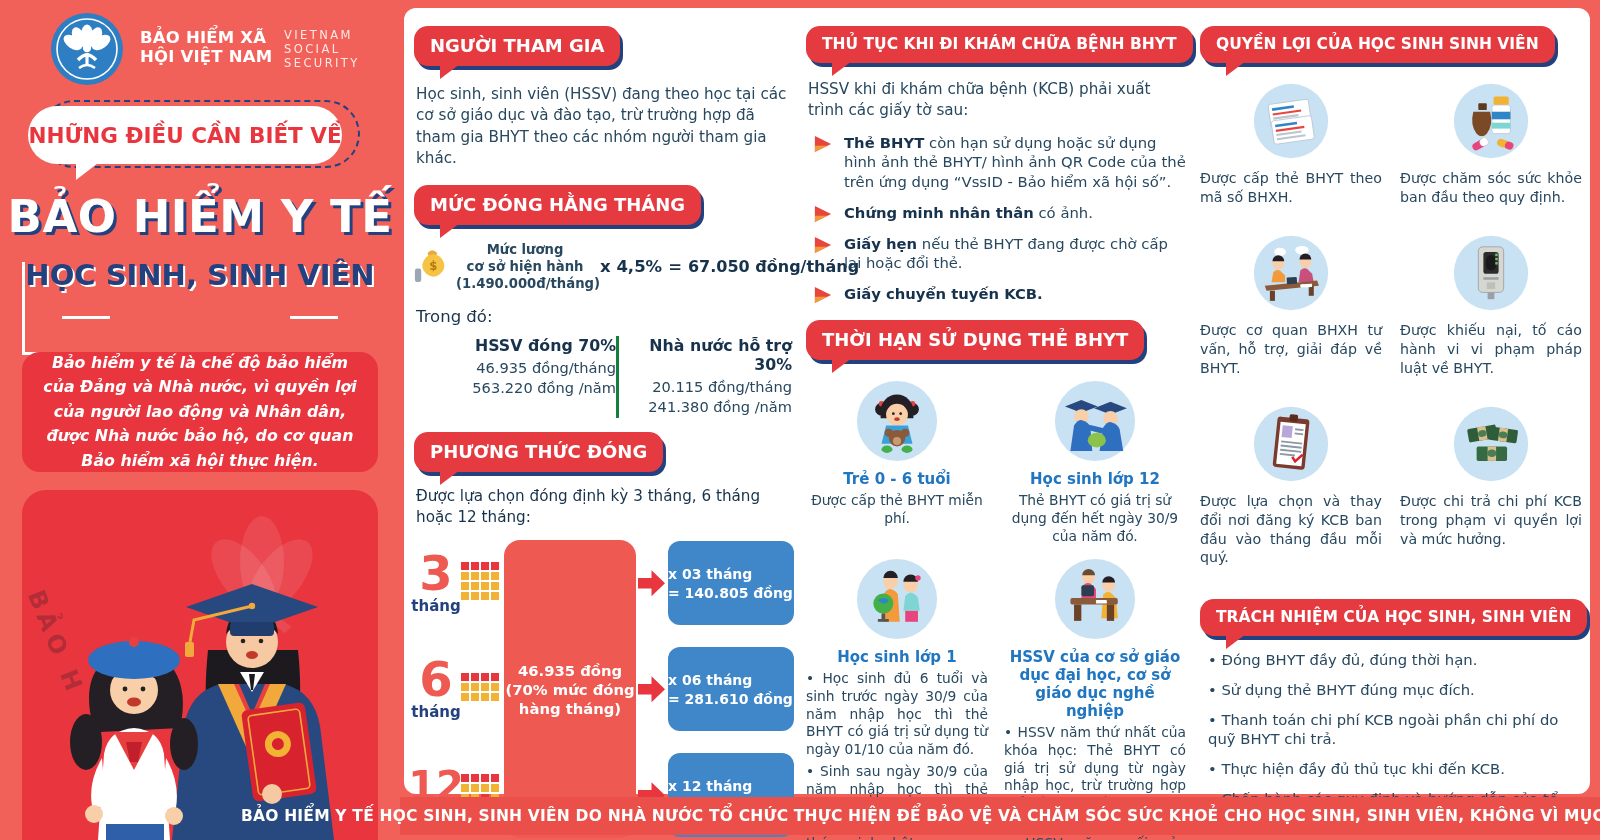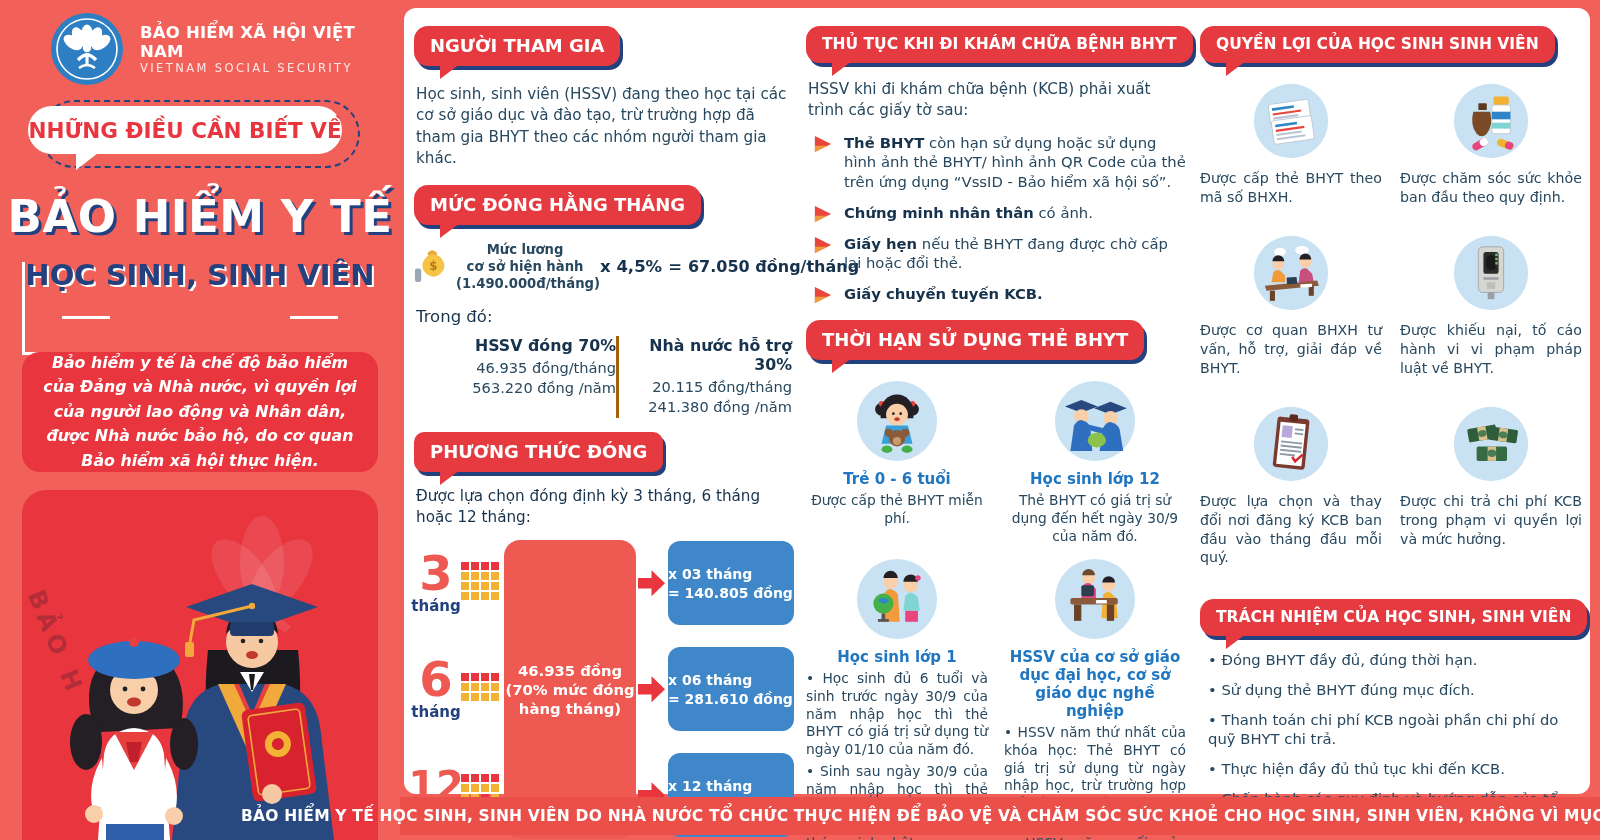--- a/index.html
+++ b/index.html
@@ -3,25 +3,25 @@
 <meta charset="utf-8">
 <style>
   html,body{margin:0;padding:0;}
   body{width:1600px;height:840px;overflow:hidden;font-family:"DejaVu Sans","Liberation Sans",sans-serif;}
   #poster{position:relative;width:1600px;height:840px;background:#f1615a;}
 
   
   .sidebar{position:absolute;left:0;top:0;width:400px;height:840px;}
   .logo-row{position:absolute;left:50px;top:12px;display:flex;align-items:center;gap:16px;}
   .logo-badge{width:74px;height:74px;}
-  .org-names{display:flex;flex-direction:column;}
+  .org-names{display:flex;flex-direction:row;}
   .org-vi{color:#fff;font-weight:bold;font-size:16.5px;letter-spacing:.2px;}
   .org-en{color:#ffe9e7;font-size:11.5px;letter-spacing:2.4px;}
   .kicker-outline{position:absolute;left:40px;top:100px;width:316px;height:64px;border:2.5px dashed #24417f;border-radius:34px;}
-  .kicker-bubble{position:absolute;left:28px;top:106px;width:314px;height:48px;background:#fff;border-radius:30px;display:flex;align-items:center;justify-content:center;}
+  .kicker-bubble{position:absolute;left:28px;top:106px;width:314px;height:58px;background:#fff;border-radius:30px;display:flex;align-items:center;justify-content:center;}
   .kicker-bubble .tailw{position:absolute;left:48px;bottom:-16px;width:0;height:0;border-top:20px solid #fff;border-right:26px solid transparent;}
   .kicker-text{color:#e8353e;font-weight:bold;font-size:21.5px;white-space:nowrap;}
   .big-title{position:absolute;left:0;top:190px;width:400px;text-align:center;color:#fff;font-weight:bold;font-size:45px;letter-spacing:.5px;text-shadow:3px 3px 0 #24417f;}
   .sub-title{position:absolute;left:0;top:258px;width:400px;text-align:center;color:#24417f;font-weight:bold;font-size:29px;text-shadow:2px 2px 0 #ffffff;}
   .bracket-left{position:absolute;left:22px;top:262px;width:16px;height:90px;border-left:3px solid #fff;border-bottom:3px solid #fff;}
   .dash-l{position:absolute;left:62px;top:316px;width:48px;border-top:3px solid #fff;}
   .dash-r{position:absolute;right:62px;top:316px;width:48px;border-top:3px solid #fff;}
   .quote-box{position:absolute;left:22px;top:352px;width:356px;height:120px;background:#e8353e;border-radius:18px;display:flex;align-items:center;justify-content:center;padding:0 16px;box-sizing:border-box;}
   .quote-text{color:#fff;font-style:italic;font-weight:bold;font-size:15.8px;line-height:1.55;text-align:center;}
   .illu-panel{position:absolute;left:22px;top:490px;width:356px;height:350px;background:#e8353e;border-radius:24px 24px 0 0;overflow:hidden;}
@@ -46,21 +46,21 @@
   .rate-row{display:flex;align-items:center;gap:6px;margin-top:16px;}
   .rate-base{width:138px;text-align:center;color:#27485f;font-size:13.2px;line-height:1.3;font-weight:600;}
   .rate-mult{font-weight:bold;color:#16324c;font-size:16.5px;white-space:nowrap;}
   .rate-eq{font-weight:bold;color:#16324c;font-size:16.5px;}
   .rate-result{font-weight:bold;color:#16324c;font-size:16px;white-space:nowrap;}
   .breakdown-label{margin:12px 0 0 2px;font-size:16.5px;}
   .breakdown{display:flex;margin-top:8px;padding-left:26px;text-align:right;}
   .bd-col{width:50%;box-sizing:border-box;}
   .bd-col .bd-h{font-size:15.8px;color:#16324c;font-weight:bold;margin:0 0 4px;}
   .bd-col p{margin:3px 0;font-size:14.6px;color:#27485f;}
-  .bd-right{border-left:3px solid #a16207;padding-left:16px;}
+  .bd-right{border-left:3px solid #15803d;padding-left:16px;}
 
   
   .pm-grid{display:grid;grid-template-columns:44px 42px 132px 28px 126px;grid-template-rows:repeat(3,86px);row-gap:20px;column-gap:2px;margin-top:12px;align-items:center;}
   .pm-num-cell{display:flex;flex-direction:column;align-items:center;justify-content:center;}
   .pm-number{font-size:48px;color:#ee5a52;font-weight:bold;line-height:.95;}
   .pm-number.sm{font-size:40px;}
   .pm-unit{color:#24417f;font-weight:bold;font-size:15px;}
   .pm-base{grid-column:3;grid-row:1/4;background:#ee5a52;border-radius:16px;height:100%;display:flex;flex-direction:column;align-items:center;justify-content:center;color:#fff;font-weight:bold;font-size:14.8px;text-align:center;gap:2px;}
   .pm-arrow{width:27px;height:26px;background:#e8353e;clip-path:polygon(0 30%,50% 30%,50% 0,100% 50%,50% 100%,50% 70%,0 70%);}
   .pm-result{background:#3f87c8;border-radius:12px;height:84px;display:flex;flex-direction:column;justify-content:center;color:#fff;font-weight:bold;font-size:14px;gap:3px;}
@@ -241,21 +241,21 @@
           <p>46.935 đồng/tháng</p>
           <p>563.220 đồng /năm</p>
         </div>
         <div class="bd-col bd-right">
           <p class="bd-h">Nhà nước hỗ trợ 30%</p>
           <p>20.115 đồng/tháng</p>
           <p>241.380 đồng /năm</p>
         </div>
       </div>
 
-      <div class="bubble bubble-lg" style="margin-top:14px;border-radius:10px;">
+      <div class="bubble bubble-lg" style="margin-top:14px;">
         <span>PHƯƠNG THỨC ĐÓNG</span>
         <span class="tail"></span>
       </div>
       <p class="body-p bold-navy" style="margin-top:14px;">Được lựa chọn đóng định kỳ 3 tháng, 6 tháng hoặc 12 tháng:</p>
 
       <div class="pm-grid">
 
         <div class="pm-num-cell" style="grid-row:1">
           <span class="pm-number">3</span>
           <span class="pm-unit">tháng</span>

